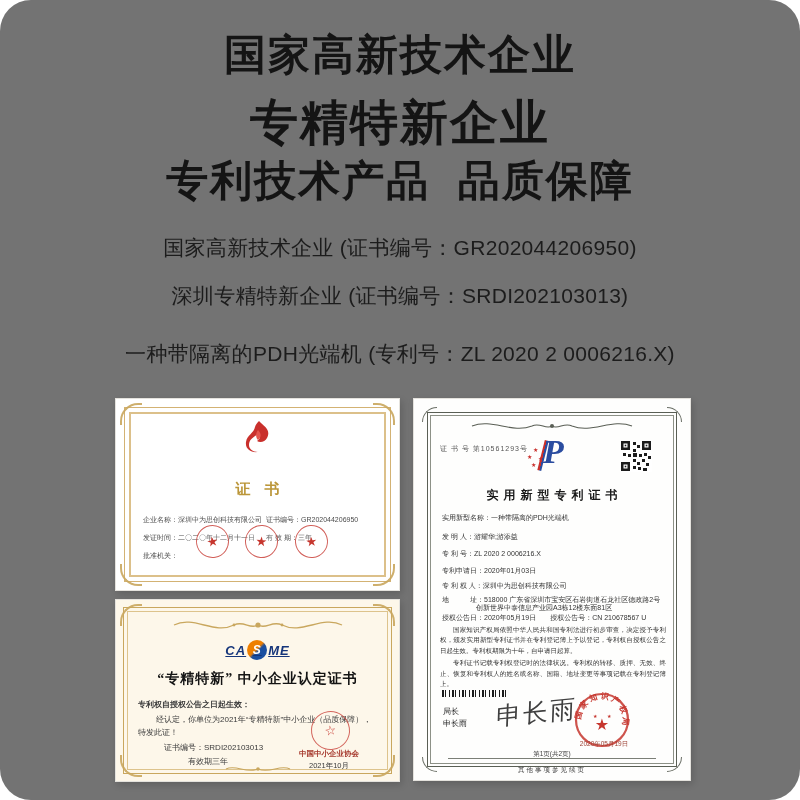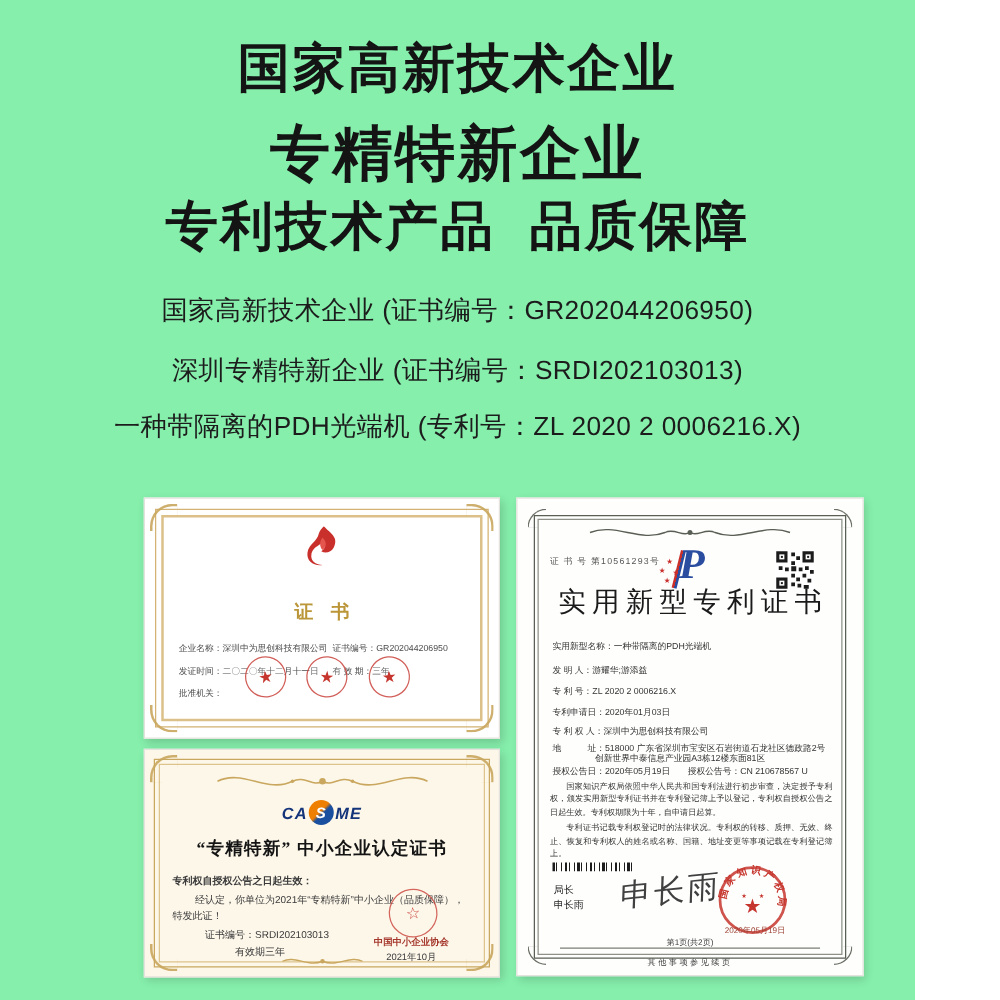--- a/index.html
+++ b/index.html
@@ -1,26 +1,26 @@
 <!DOCTYPE html>
 <html><head>
 <meta charset="utf-8">
 <style>
   html,body{margin:0;padding:0;background:#fff;}
-  .canvas{position:relative;width:732px;height:800px;background:#86efac;overflow:hidden;
-          font-family:"Liberation Sans","DejaVu Sans",sans-serif;color:#111;}
+  .canvas{position:relative;width:800px;height:800px;background:#737373;overflow:hidden;
+          font-family:"Liberation Sans","DejaVu Sans",sans-serif;color:#111;border-radius:31px;}
   .abs{position:absolute;}
   .ctr{left:0;right:0;text-align:center;}
   
   .h{font-weight:700;color:#141414;letter-spacing:2px;white-space:pre;}
   .h1{top:27px;font-size:42px;}
   .h2{top:91px;font-size:48px;}
   .h3{top:153px;font-size:42px;}
   .sub{font-size:21px;color:#1c1c1c;white-space:pre;letter-spacing:.3px;}
-  .sub1{top:234px;} .sub2{top:282px;} .sub3{top:327px;}
+  .sub1{top:234px;} .sub2{top:282px;} .sub3{top:340px;}
   
   .card{position:absolute;background:#fff;border:1px solid #e4e2dd;
         box-shadow:2px 3px 7px rgba(0,0,0,.16);}
   .cert-hightech{left:115px;top:398px;width:283px;height:191px;}
   .cert-casme{left:115px;top:599px;width:283px;height:181px;background:#fdf7ea;}
   .cert-patent{left:413px;top:398px;width:276px;height:381px;background:#fefefd;}
   
   .frame{position:absolute;pointer-events:none;}
   .fr-gold-o{inset:8px;border:1px solid #d3b273;}
   .fr-gold-i{inset:13px;border:2px solid #dcc08a;}
@@ -39,21 +39,21 @@
   .c1-sub{top:81px;font-family:"Liberation Serif","DejaVu Serif",serif;font-weight:700;
           font-size:15px;color:#bb9639;letter-spacing:14px;text-indent:14px;}
   .tiny{font-size:7px;color:#4c4c4c;white-space:nowrap;line-height:1;}
   .c1-l{left:27px;} .c1-r{left:150px;}
   .r1{top:117px;} .r2{top:135px;} .r3{top:153px;}
   .seal-s{position:absolute;width:31px;height:31px;border:1.5px solid rgba(198,54,46,.8);
           border-radius:50%;display:flex;align-items:center;justify-content:center;
           color:#c6362e;font-size:13px;background:rgba(255,255,255,.15);}
   
   .casme-row{top:40px;display:flex;justify-content:center;align-items:center;gap:1px;
-             font-style:italic;font-weight:900;color:#15357a;font-size:13px;letter-spacing:1px;}
+             font-style:italic;font-weight:900;color:#15357a;font-size:13px;letter-spacing:1px;text-decoration:underline;}
   .casme-s{width:20px;height:20px;border-radius:50%;
            background:linear-gradient(135deg,#ee7f00 46%,#1a4fa0 56%);
            color:#fff;font-size:12px;display:flex;align-items:center;justify-content:center;
            font-style:italic;font-weight:900;}
   .c2-title{top:70px;font-family:"Liberation Serif","DejaVu Serif",serif;font-weight:700;
             font-size:14px;color:#141414;letter-spacing:1px;}
   .c2-line{font-size:8px;color:#3a3a3a;white-space:nowrap;}
   .c2-1{left:22px;top:99px;font-weight:700;}
   .c2-2{left:40px;top:114px;}
   .c2-3{left:22px;top:127px;}
@@ -67,22 +67,22 @@
   .c2-date{left:163px;top:161px;width:100px;text-align:center;font-size:7.5px;color:#3a3a3a;}
   
   .c3-no{left:26px;top:45px;font-size:7px;color:#555;letter-spacing:1px;white-space:nowrap;}
   .plogo-wrap{left:113px;top:40px;width:46px;height:36px;}
   .plogo-p{position:absolute;left:16px;top:-4px;font-family:"Liberation Serif",serif;
            font-style:italic;font-weight:700;font-size:34px;color:#2b4da0;line-height:1;}
   .plogo-bar{position:absolute;left:14px;top:1px;width:4px;height:31px;
              background:linear-gradient(90deg,#c9302c 50%,#2b4da0 50%);transform:rotate(14deg);}
   .plogo-star{position:absolute;color:#c9302c;font-size:6px;}
   .qr{left:206px;top:41px;}
-  .c3-title{top:68px;font-family:"Liberation Serif","DejaVu Serif",serif;font-weight:400;
-            font-size:22px;color:#1a1a1a;letter-spacing:5px;text-indent:5px;}
+  .c3-title{top:88px;font-family:"Liberation Serif","DejaVu Serif",serif;font-weight:700;
+            font-size:12px;color:#1a1a1a;letter-spacing:5px;text-indent:5px;}
   .c3-f{left:28px;font-size:7px;color:#333;white-space:nowrap;line-height:1;}
   .f1{top:115px;} .f2{top:134px;} .f3{top:151px;} .f4{top:168px;} .f5{top:183px;}
   .f6{top:197px;} .f7{left:62px;top:205px;} .f8{top:215px;}
   .legal{left:26px;right:24px;top:226px;font-size:6.5px;line-height:1.6;color:#333;
          text-align:justify;}
   .legal p{margin:0 0 2px 0;text-indent:2em;}
   .barcode{left:28px;top:291px;width:66px;height:7px;
            background:repeating-linear-gradient(90deg,#1c1c1c 0 2px,transparent 2px 3px,
              #1c1c1c 3px 4px,transparent 4px 7px,#1c1c1c 7px 8px,transparent 8px 10px);}
   .c3-signer1{left:29px;top:307px;font-size:8px;color:#222;}

